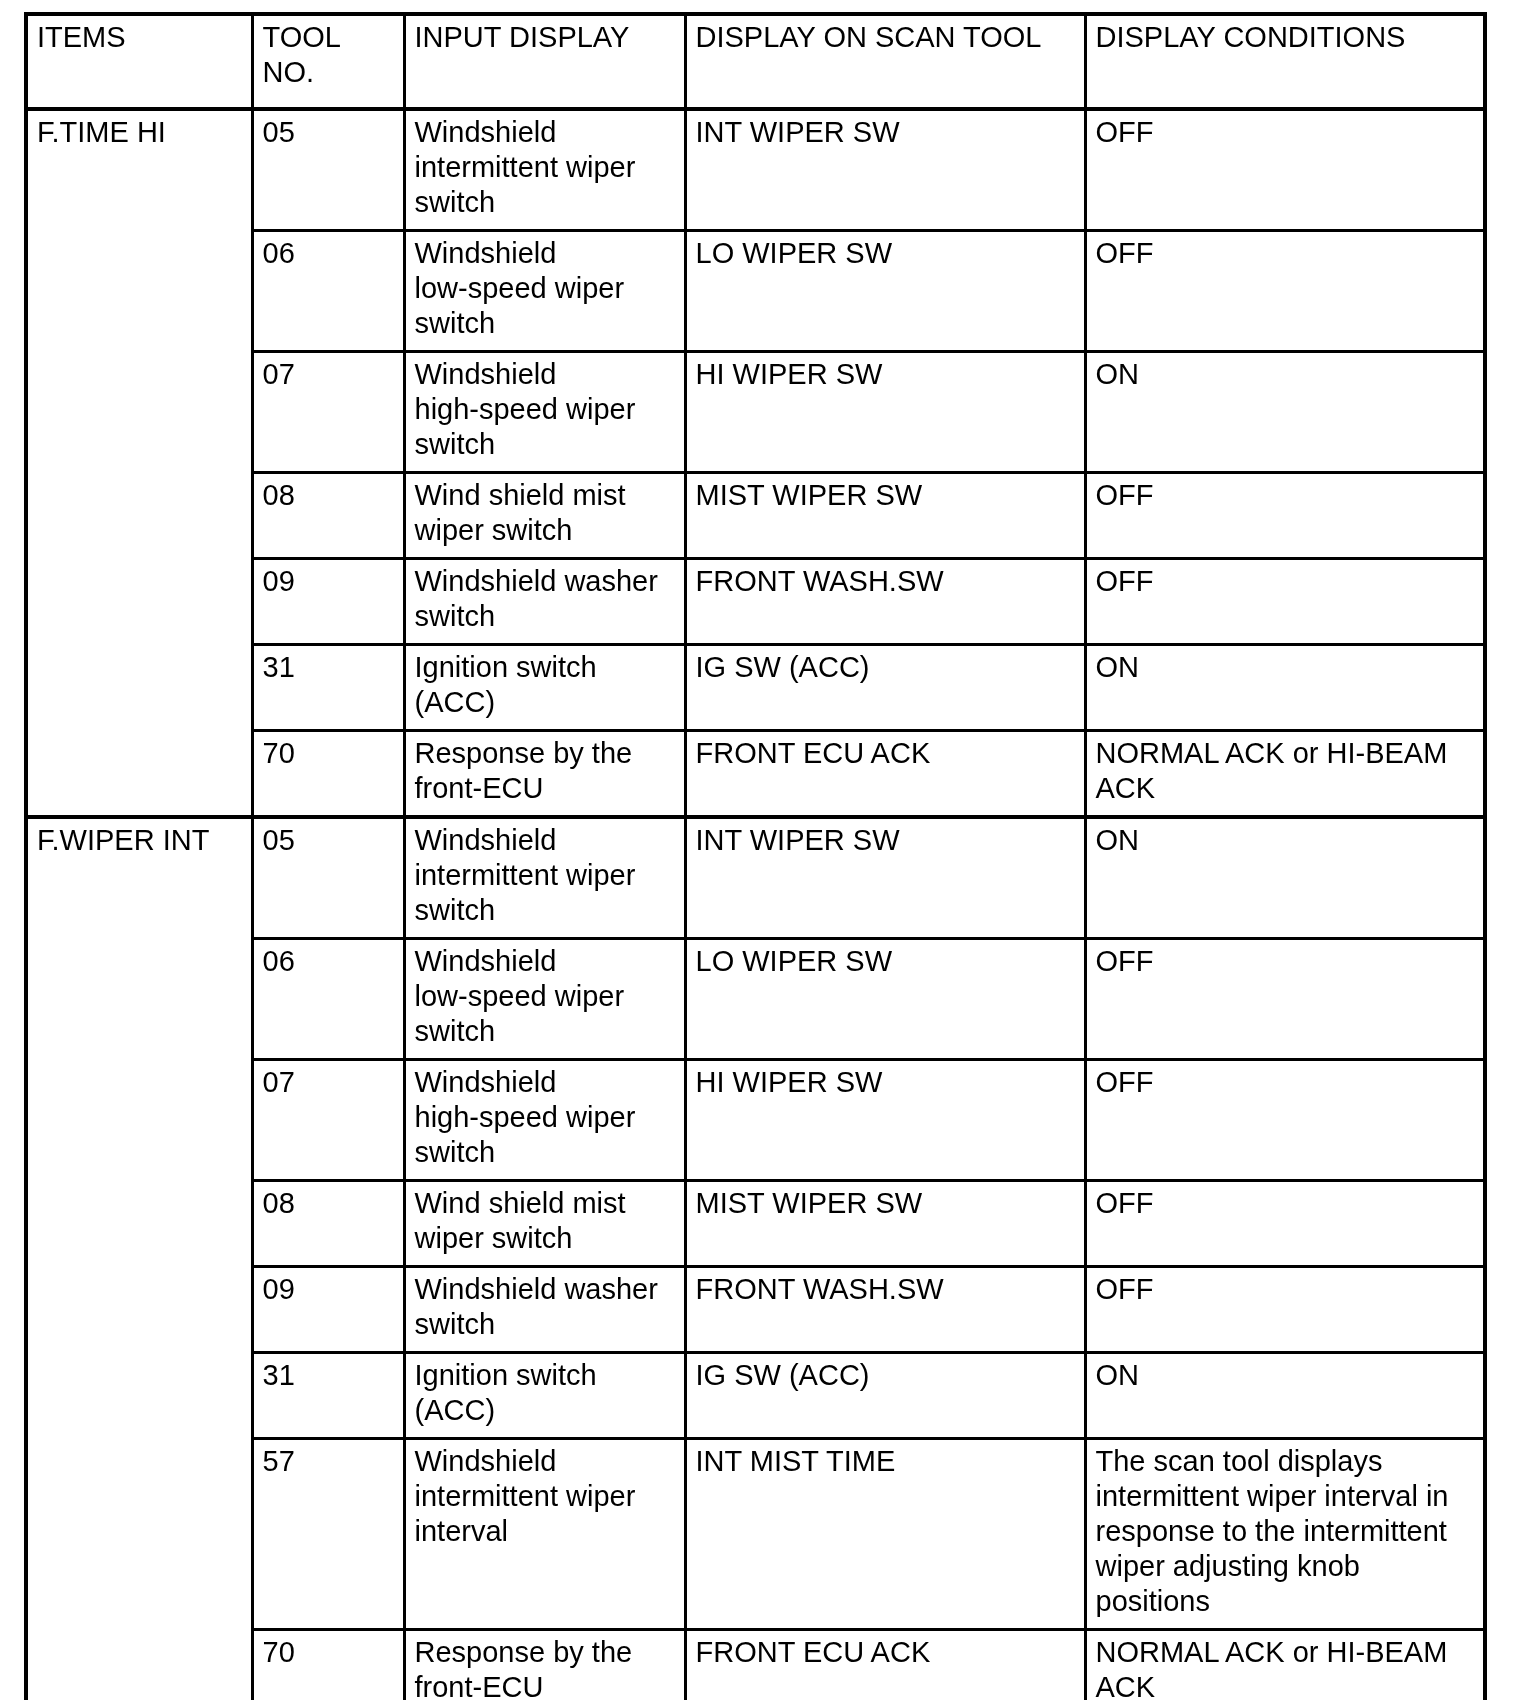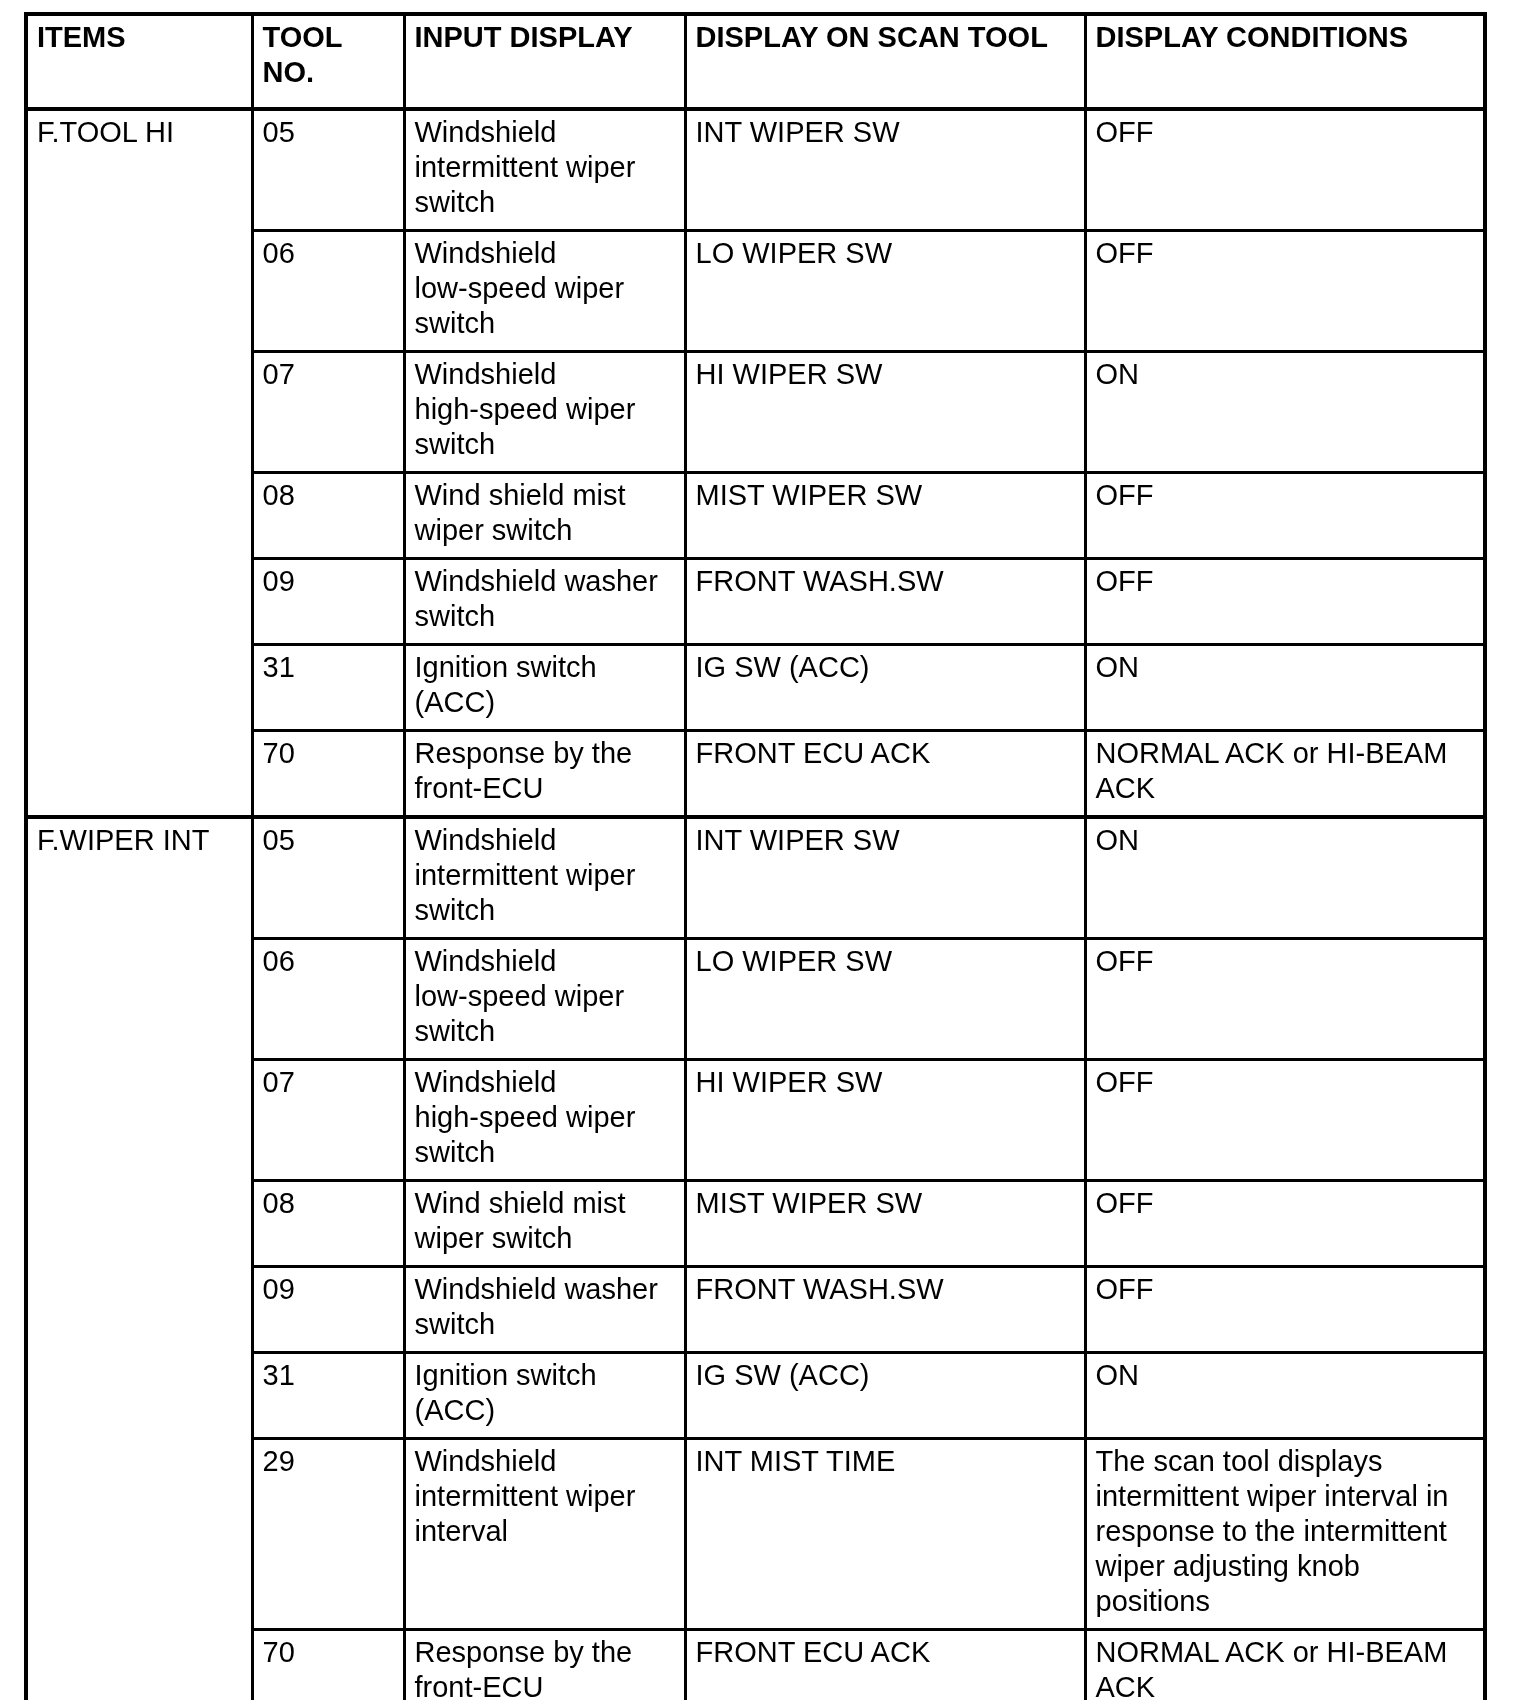--- a/index.html
+++ b/index.html
@@ -32,21 +32,21 @@
     vertical-align: top;
     text-align: left;
     padding: 4px 6px 9px 9px;
     font-size: 29px;
     line-height: 35px;
     white-space: pre-line;
     overflow: hidden;
     font-weight: normal;
   }
   table.signal-table thead th {
-    font-weight: bold;
+    font-weight: normal;
     height: 78px; 
     border-bottom-width: 4px;
   }
   table.signal-table tr.section-start td {
     border-top-width: 4px;
   }
   col.c-items   { width: 226px; }
   col.c-itemno  { width: 152px; }
   col.c-input   { width: 281px; }
   col.c-display { width: 400px; }
@@ -69,21 +69,21 @@
         <th>ITEMS</th>
         <th>TOOL
 NO.</th>
         <th>INPUT DISPLAY</th>
         <th>DISPLAY ON SCAN TOOL</th>
         <th>DISPLAY CONDITIONS</th>
       </tr>
     </thead>
     <tbody>
         <tr class="section-start">
-          <td rowspan="7">F.TOOL HI</td>
+          <td rowspan="7">F.TIME HI</td>
           <td>05</td>
           <td>Windshield
 intermittent wiper
 switch</td>
           <td>INT WIPER SW</td>
           <td>OFF</td>
         </tr>
         <tr>
           <td>06</td>
           <td>Windshield
@@ -169,21 +169,21 @@
           <td>OFF</td>
         </tr>
         <tr>
           <td>31</td>
           <td>Ignition switch
 (ACC)</td>
           <td>IG SW (ACC)</td>
           <td>ON</td>
         </tr>
         <tr>
-          <td>29</td>
+          <td>57</td>
           <td>Windshield
 intermittent wiper
 interval</td>
           <td>INT MIST TIME</td>
           <td>The scan tool displays
 intermittent wiper interval in
 response to the intermittent
 wiper adjusting knob
 positions</td>
         </tr>

